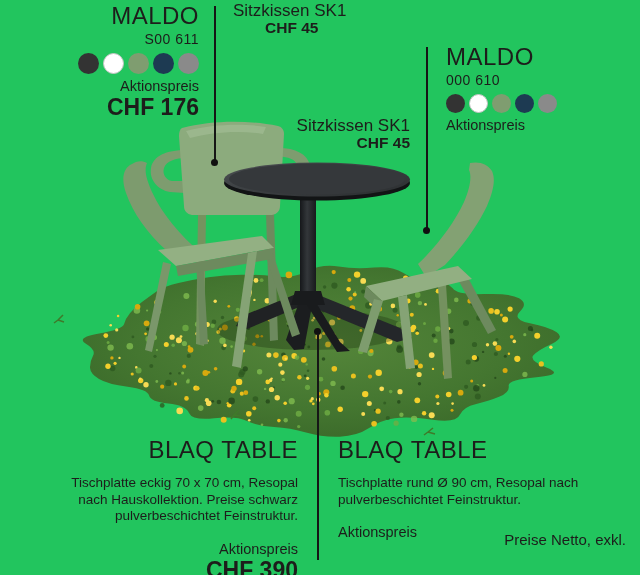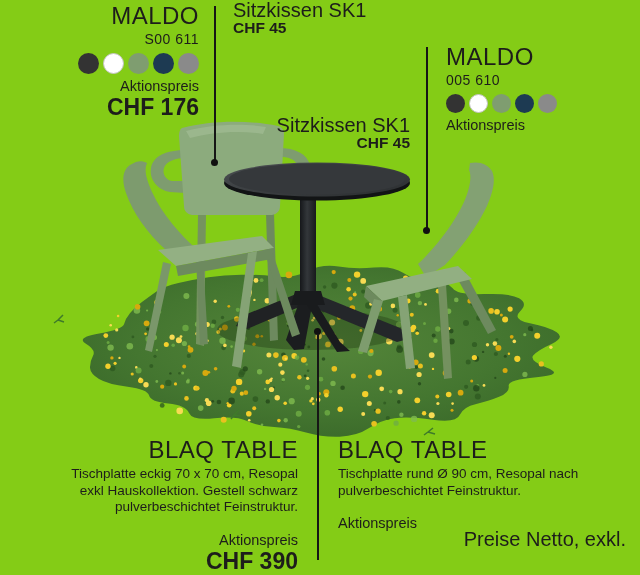--- a/index.html
+++ b/index.html
@@ -1,33 +1,33 @@
 <!DOCTYPE html>
 <html><head>
 <meta charset="utf-8">
 <style>
   html,body{margin:0;padding:0;background:#fff;}
-  .page{position:relative;width:640px;height:575px;background:#84cc16;overflow:hidden;
+  .page{position:relative;width:640px;height:575px;background:#22c55e;overflow:hidden;
         font-family:"Liberation Sans",sans-serif;color:#1d1d1b;}
   .abs{position:absolute;}
   .ta-r{text-align:right;}
   .ta-l{text-align:left;}
   .title{font-size:24px;line-height:26px;font-weight:500;letter-spacing:0.5px;}
   .article{font-size:14px;line-height:16px;margin-top:2px;letter-spacing:0.5px;}
   .plabel{font-size:14.5px;line-height:17px;}
   .price{font-size:23px;line-height:25px;font-weight:700;}
   .swatch-row{display:flex;gap:4px;margin:6px 0 4px 0;}
   .row-r{justify-content:flex-end;}
   .swatch{display:inline-block;width:21px;height:21px;border-radius:50%;box-sizing:border-box;}
   .sw-sm .swatch{width:19px;height:19px;}
-  .cushion .cname{font-size:20px;line-height:17px;}
-  .cushion .cprice{font-size:15.5px;line-height:18px;font-weight:700;}
-  .desc{font-size:13.5px;line-height:16.5px;margin-top:3px;}
+  .cushion .cname{font-size:17px;line-height:17px;}
+  .cushion .cprice{font-size:15.5px;line-height:18px;font-weight:700;margin-left:32px;}
+  .desc{font-size:13.5px;line-height:16.5px;margin-top:12px;}
   .blaq .plabel{margin-top:16px;}
-  .footnote{font-size:20px;line-height:17.5px;}
+  .footnote{font-size:15px;line-height:17.5px;}
   .leader{position:absolute;width:2px;background:#161616;}
   .leader-dot{position:absolute;width:7px;height:7px;border-radius:50%;background:#101010;}
   svg{display:block;}
 </style>
 </head>
 <body>
 
 <div class="page">
 
   <svg class="abs" style="left:0;top:0;" width="640" height="575" viewBox="0 0 640 575" aria-hidden="true">
@@ -456,41 +456,41 @@
     <div class="price">CHF 176</div>
   </div>
 
   <div class="abs ta-l cushion" style="top:2px;left:233px;">
     <div class="cname">Sitzkissen SK1</div>
     <div class="cprice">CHF 45</div>
   </div>
 
   <div class="abs ta-l sw-sm" style="top:44px;left:446px;width:190px;">
     <div class="title">MALDO</div>
-    <div class="article">005 610</div>
+    <div class="article">000 610</div>
     <div class="swatch-row">
         <span class="swatch" style="background: rgb(51, 51, 51);"></span>
         <span class="swatch" style="background: rgb(255, 255, 255); border: 1.5px solid rgb(196, 196, 196);"></span>
         <span class="swatch" style="background: rgb(127, 157, 112);"></span>
         <span class="swatch" style="background: rgb(29, 58, 82);"></span>
         <span class="swatch" style="background: rgb(138, 138, 138);"></span>
       </div>
     <div class="plabel">Aktionspreis</div>
   </div>
 
   <div class="abs ta-r cushion" style="top:117px;right:230px;">
     <div class="cname">Sitzkissen SK1</div>
     <div class="cprice">CHF 45</div>
   </div>
 
   <div class="abs ta-r blaq" style="top:437px;right:342px;width:280px;">
     <div class="title">BLAQ TABLE</div>
     <div class="desc">
       <div>Tischplatte eckig 70 x 70 cm, Resopal</div>
-      <div>exkl Hauskollektion. Gestell schwarz</div>
+      <div>nach Hauskollektion. Preise schwarz</div>
       <div>pulverbeschichtet Feinstruktur.</div>
     </div>
     <div class="plabel">Aktionspreis</div>
     <div class="price">CHF 390</div>
   </div>
 
   <div class="abs ta-l blaq" style="top:437px;left:338px;width:280px;">
     <div class="title">BLAQ TABLE</div>
     <div class="desc">
       <div>Tischplatte rund Ø 90 cm, Resopal nach</div>

